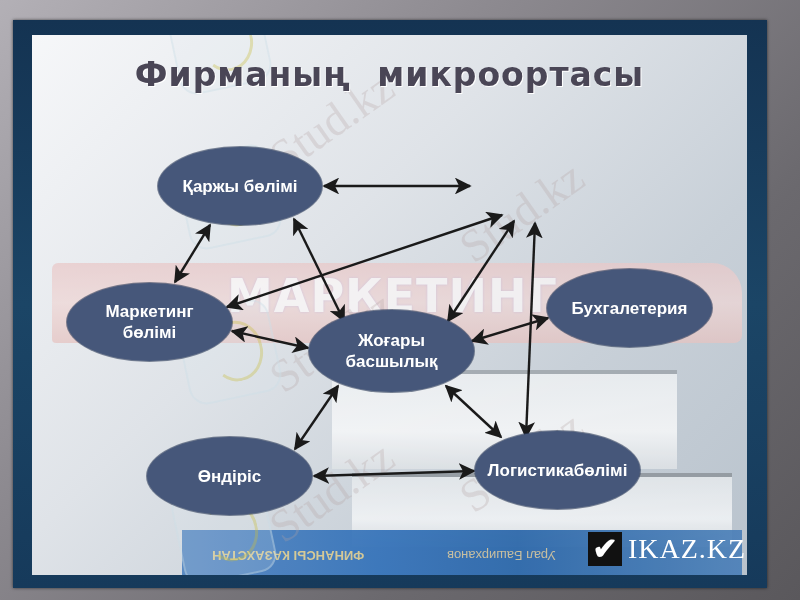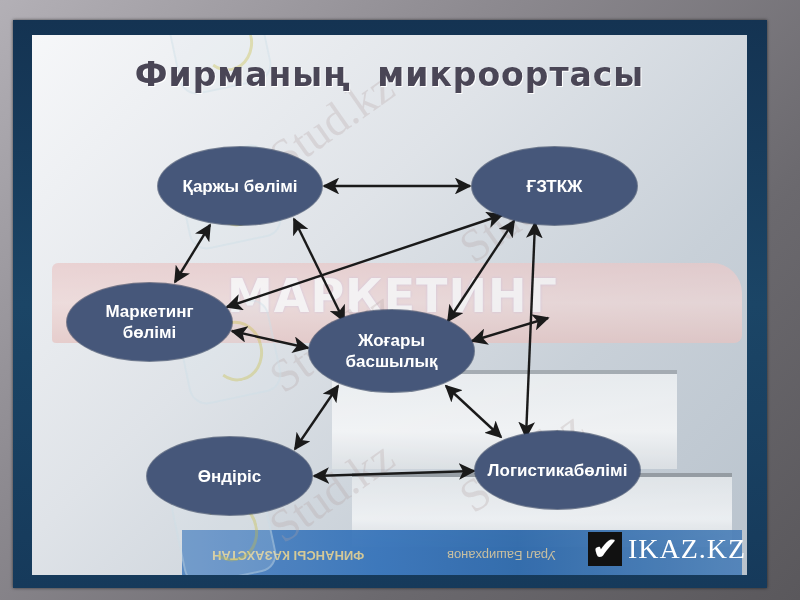--- a/index.html
+++ b/index.html
@@ -159,30 +159,30 @@
 
       <line x1="414" y1="351" x2="469" y2="402" marker-start="url(#ah)" marker-end="url(#ah)"></line>
 
       <line x1="282" y1="441" x2="442" y2="436" marker-start="url(#ah)" marker-end="url(#ah)"></line>
     </g>
   </svg>
 
   <div class="node" style="left:126px; top:112px; width:164px; height:78px;">
     <span>Қаржы бөлімі</span>
   </div>
-  <div class="node" style="left:440px; top:112px; width:165px; height:78px;">
-    <span>ҒЗТКЖ</span>
-  </div>
   <div class="node" style="left:35px; top:248px; width:165px; height:78px; flex-direction:column;">
     <span>Маркетинг</span>
     <span>бөлімі</span>
   </div>
   <div class="node" style="left:277px; top:275px; width:165px; height:82px; flex-direction:column;">
     <span>Жоғары</span>
     <span>басшылық</span>
+  </div>
+  <div class="node" style="left:515px; top:234px; width:165px; height:78px;">
+    <span>Бухгалетерия</span>
   </div>
   <div class="node" style="left:115px; top:402px; width:165px; height:78px;">
     <span>Өндіріс</span>
   </div>
   <div class="node" style="left:443px; top:396px; width:165px; height:78px; flex-direction:row;">
     <span>Логистика</span>
     <span>бөлімі</span>
   </div>
 </div>
 

